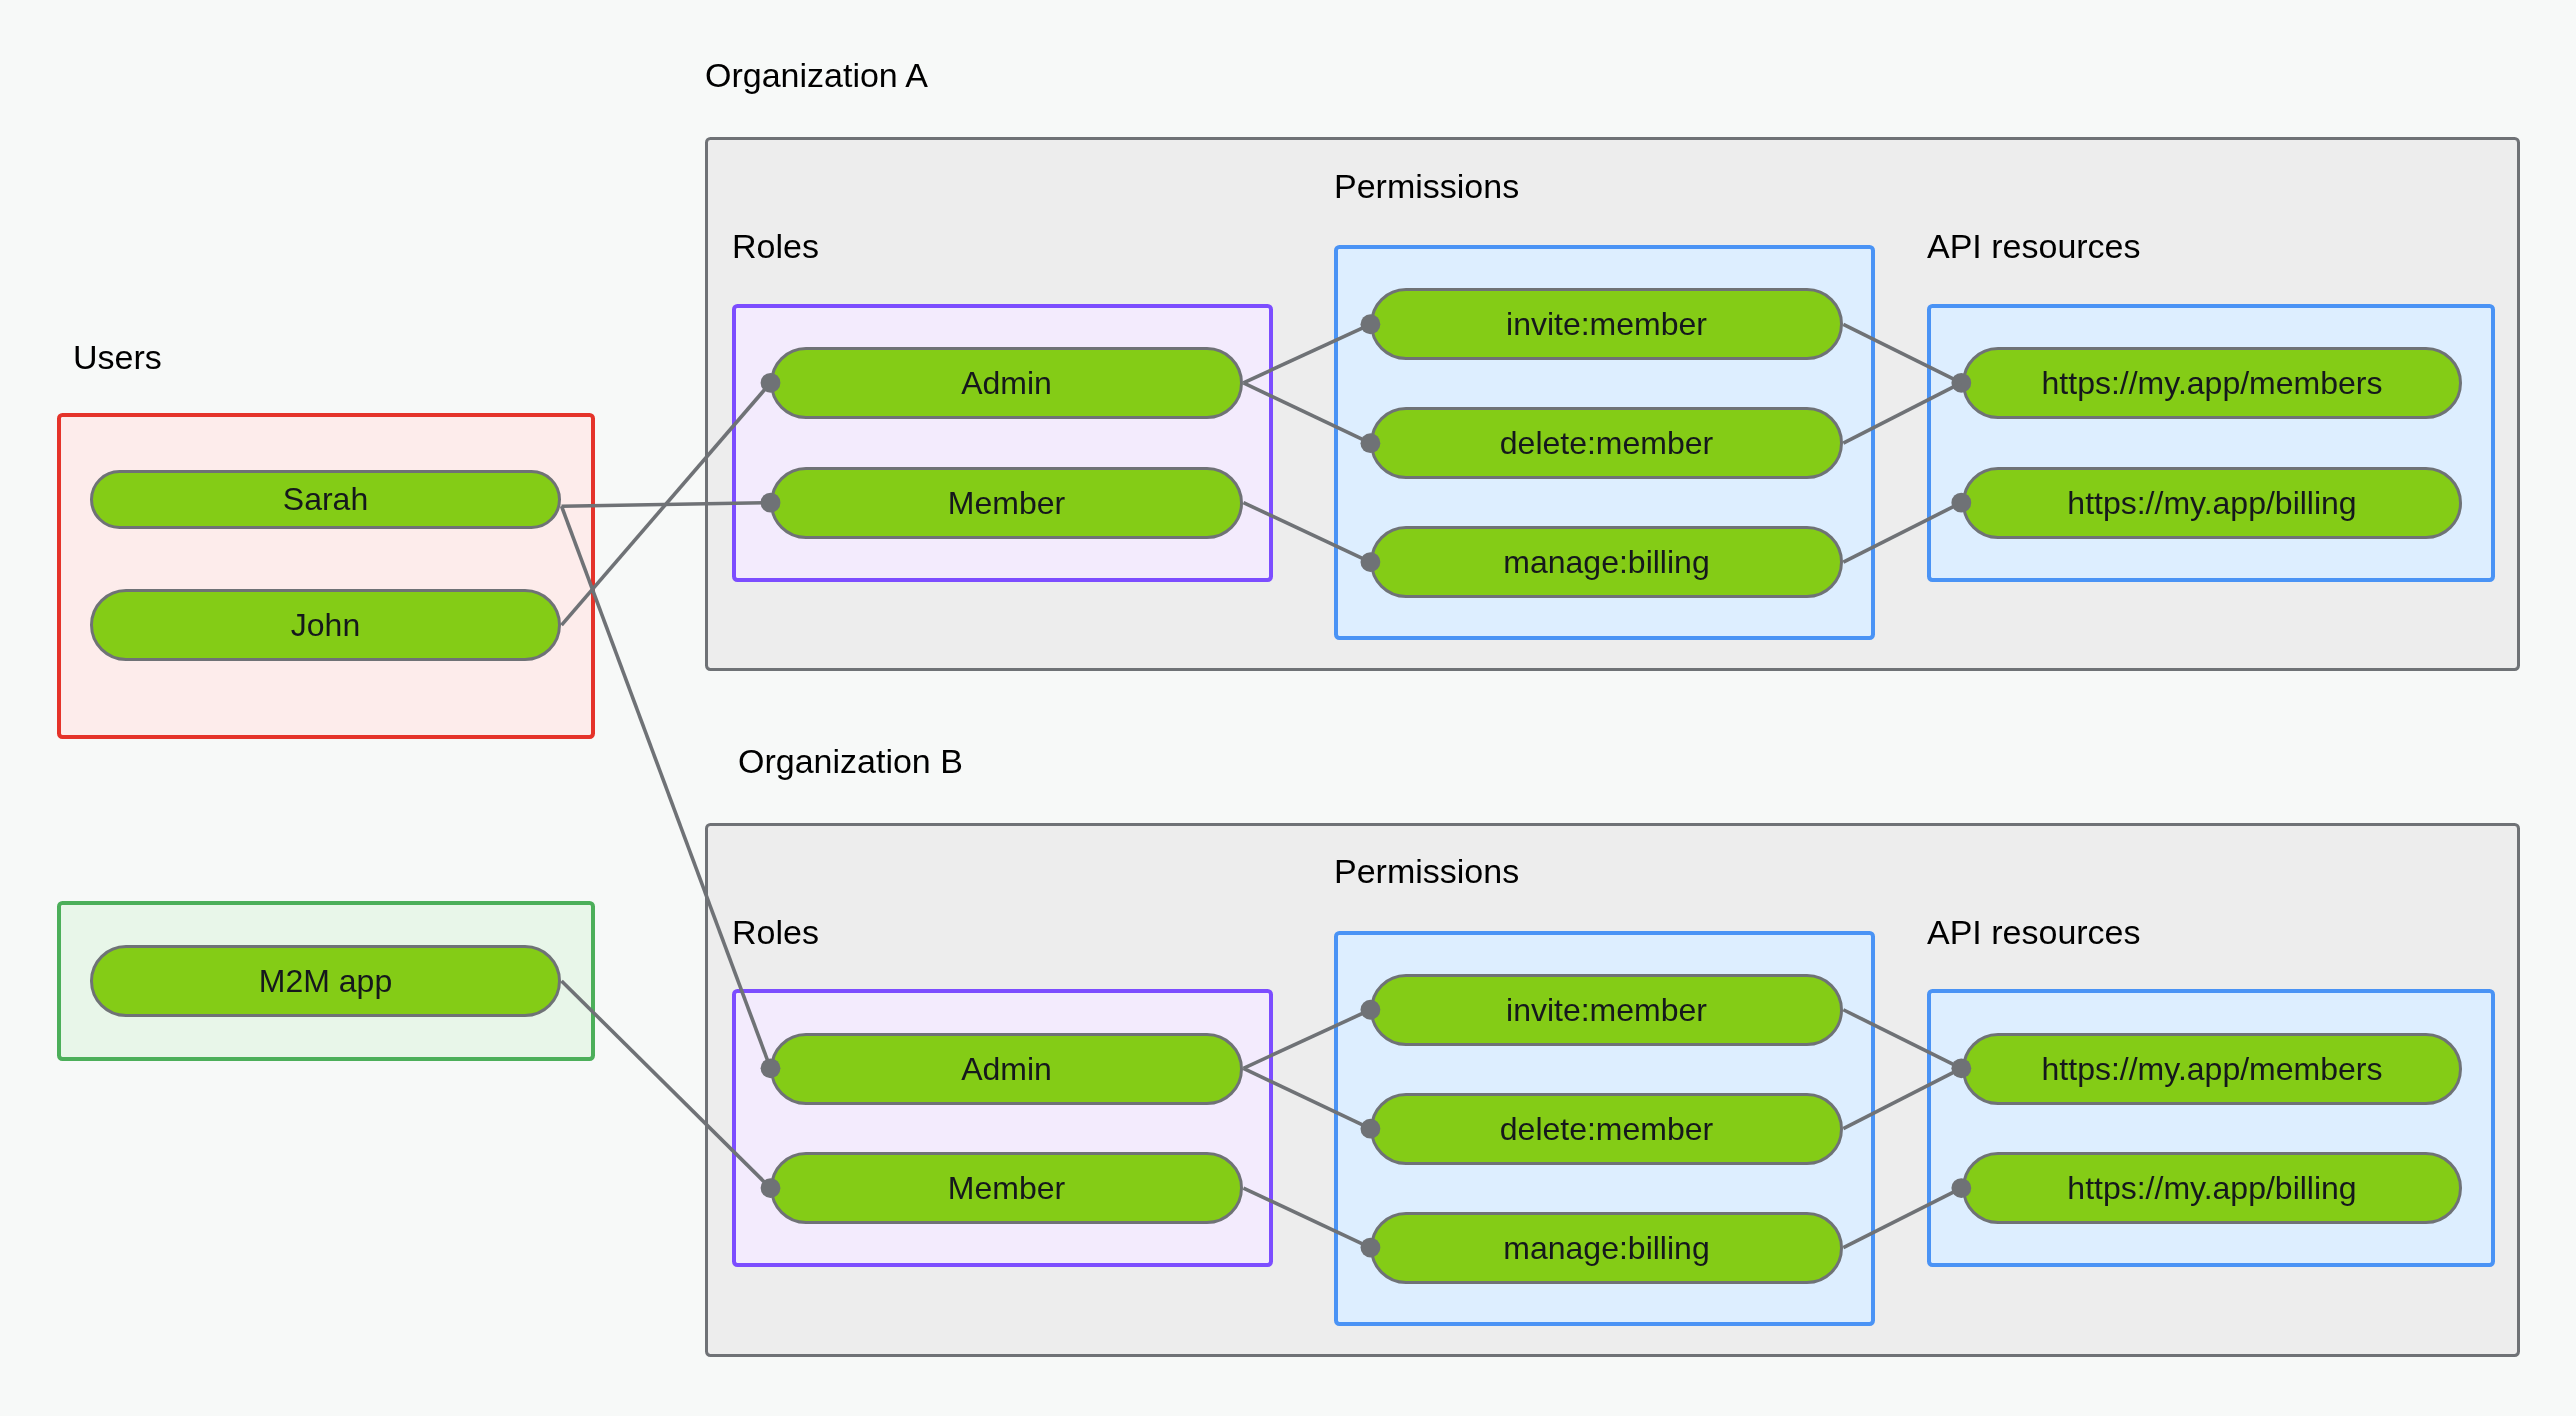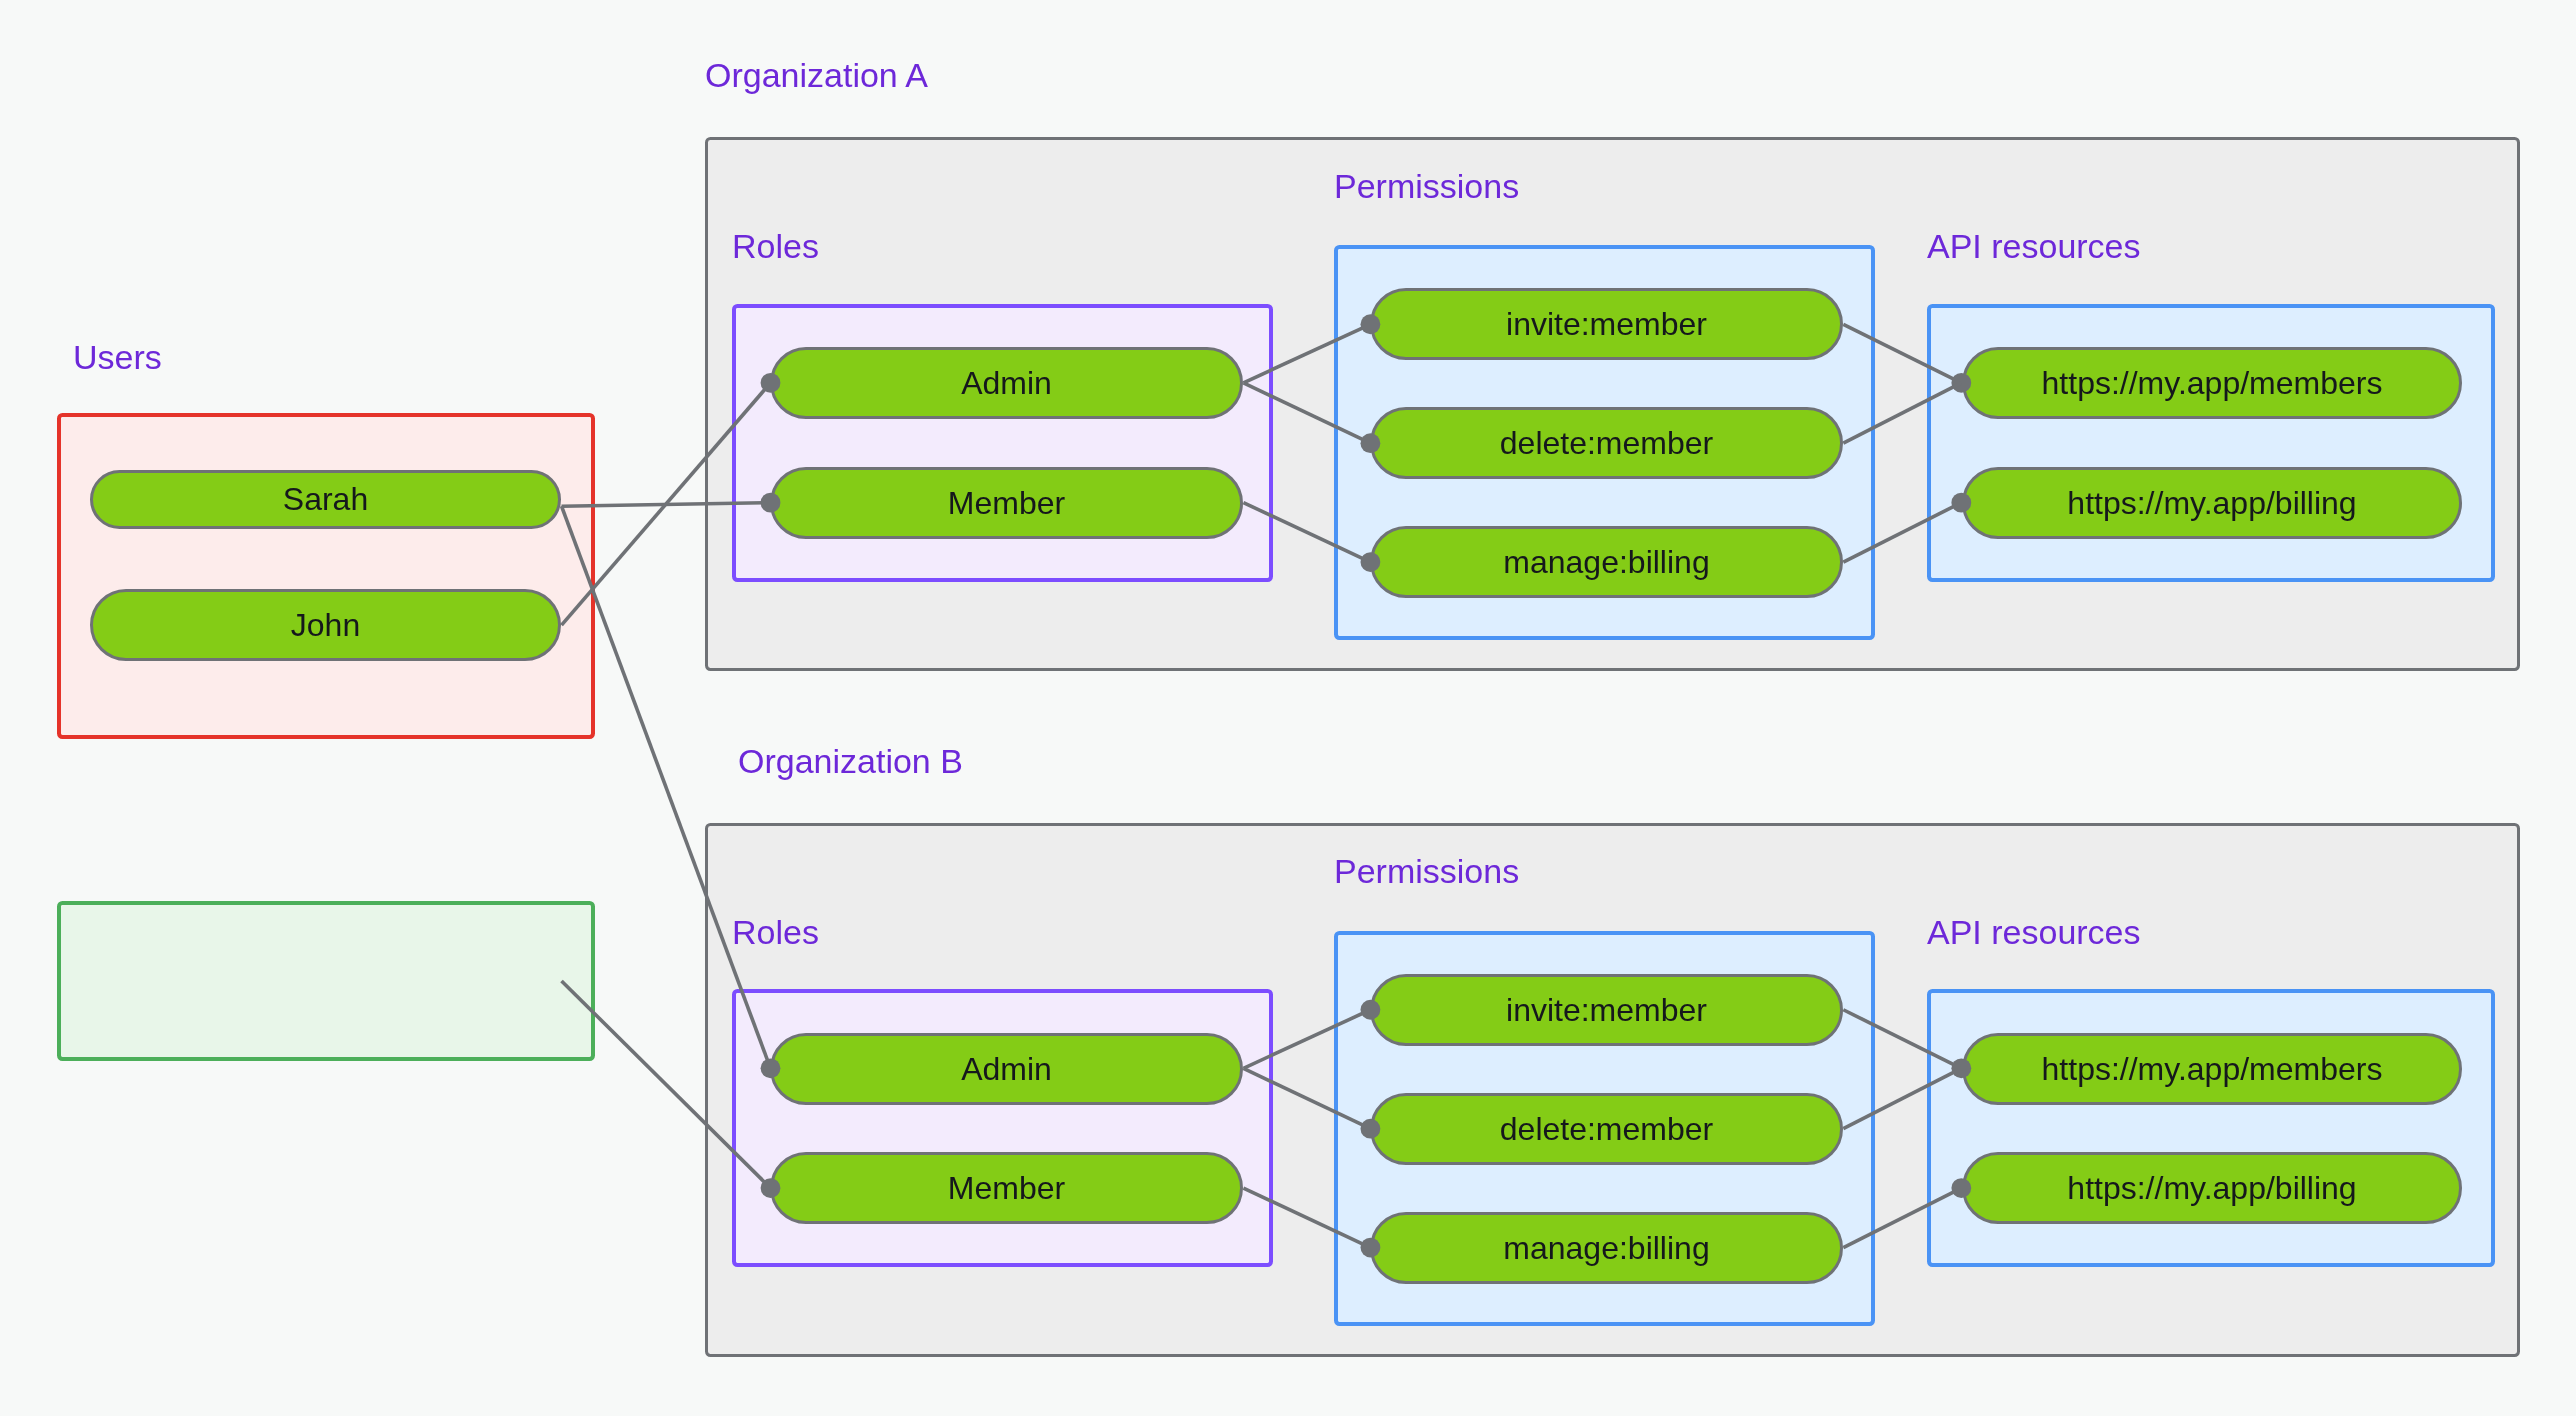--- a/index.html
+++ b/index.html
@@ -19,21 +19,21 @@
     position: absolute;
     left: 0; top: 0;
     width: 2576px;
     height: 1416px;
     pointer-events: none;
     z-index: 5;
   }
   .group-title {
     position: absolute;
     font-size: 34px;
-    color: #6d28d9;
+    color: #000000;
     white-space: nowrap;
     z-index: 3;
   }
   .org-box {
     position: absolute;
     background: #ededed;
     border: 3.6px solid #6f7276;
     border-radius: 5.4px;
     box-sizing: border-box;
     z-index: 1;
@@ -112,20 +112,21 @@
       <line x1="2046" y1="1385" x2="2177" y2="1319" stroke="#6f7276" stroke-width="4"></line>
       <circle cx="2177" cy="1319" r="11" fill="#6f7276"></circle>
     </svg>
 
   <div class="group-title" style="left:57px; top:338px;margin-left:16px;">Users</div>
   <div class="sub-box box-users" style="left:57px; top:413px; width:538px; height:326px;"></div>
   <div class="pill" id="n-sarah" style="left:90px; top:470px; width:471px; height:59px;">Sarah</div>
   <div class="pill" id="n-john" style="left:90px; top:589px; width:471px; height:72px;">John</div>
 
   <div class="sub-box box-m2m" style="left:57px; top:901px; width:538px; height:160px;"></div>
+  <div class="pill" id="n-m2m-app" style="left:90px; top:945px; width:471px; height:72px;">M2M app</div>
 
   <div class="group-title" style="left:705px; top:56px;">Organization A</div>
   <div class="org-box" style="left:705px; top:137px; width:1815px; height:534px;"></div>
 
   <div class="group-title" style="left:732px; top:227px;">Roles</div>
   <div class="sub-box box-roles" style="left:732px; top:304px; width:541px; height:278px;"></div>
   <div class="pill" id="n-a-admin" style="left:770px; top:347px; width:473px; height:72px;">Admin</div>
   <div class="pill" id="n-a-member" style="left:770px; top:467px; width:473px; height:72px;">Member</div>
 
   <div class="group-title" style="left:1334px; top:167px;">Permissions</div>

